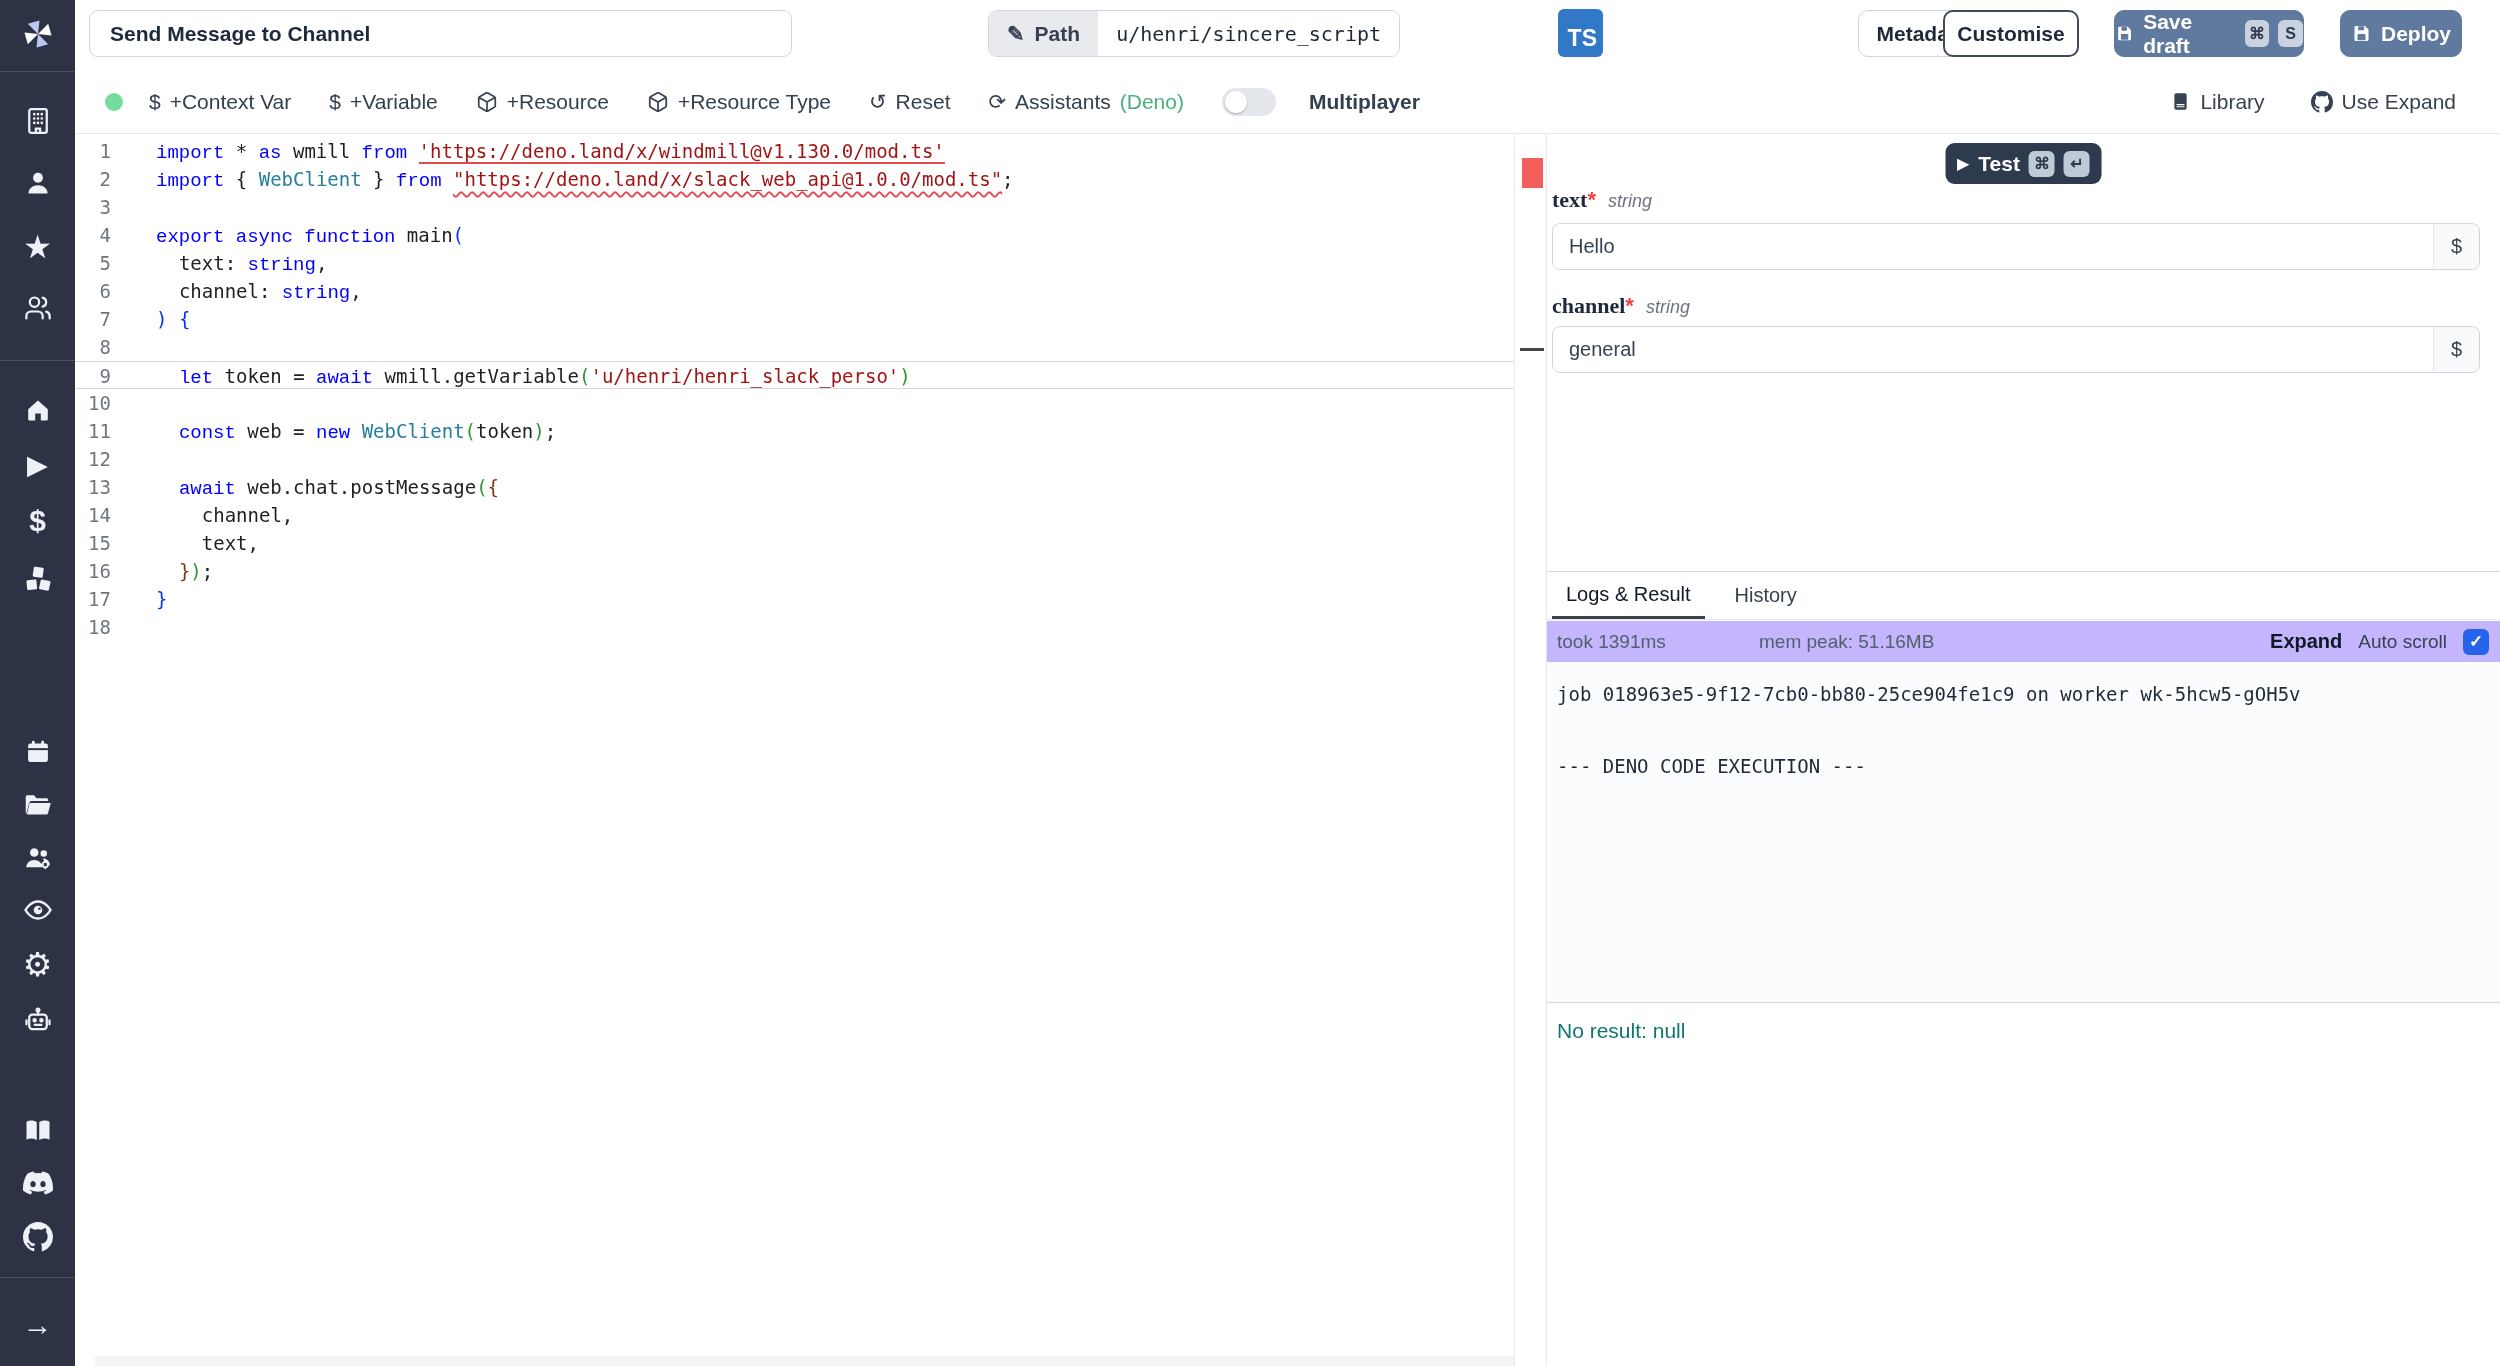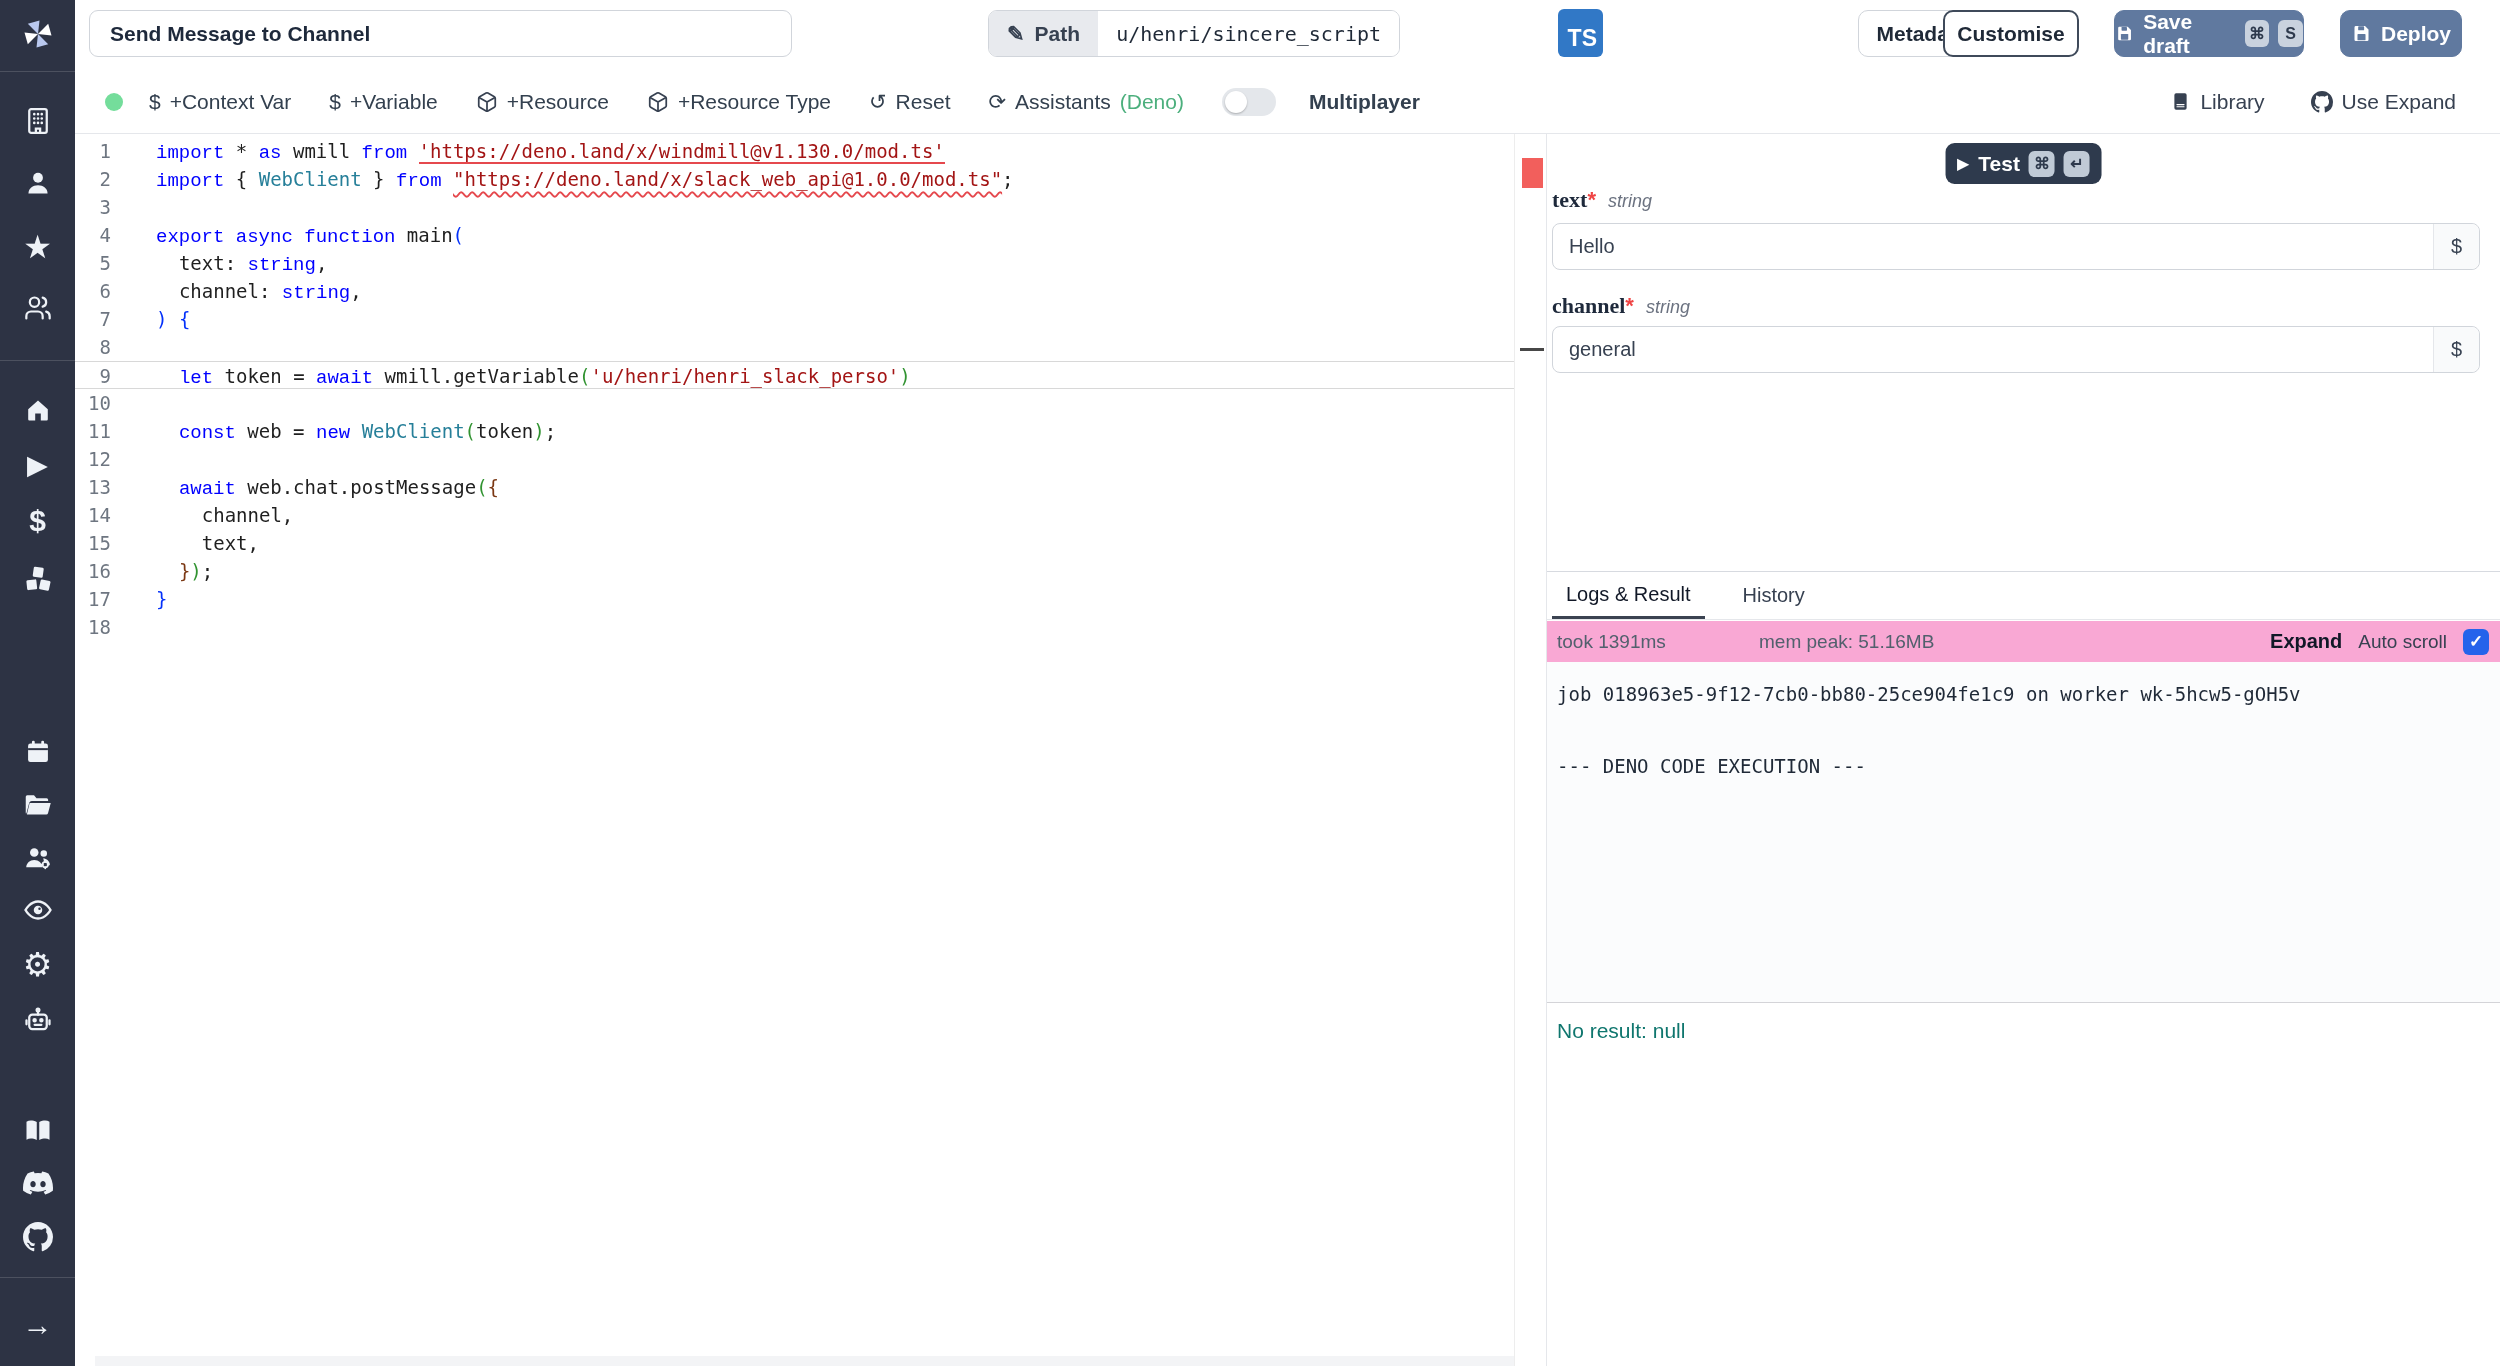--- a/index.html
+++ b/index.html
@@ -59,24 +59,24 @@
   #test-btn .play { font-size:16px; } #test-btn .lbl { font-size:21px; font-weight:600; }
   #test-btn .kbd { background:#c0cad6; width:26px; height:26px; }
   .f-label { position:absolute; left:5px; display:flex; align-items:baseline; gap:12px; }
   .f-name { font-size:22px; font-weight:bold; color:#1e293b;font-family:Liberation Serif, serif; }
   .f-req { color:#ef4444; font-size:22px; font-weight:bold; }
   .f-type { font-size:18px; font-style:italic; color:#6b7280; }
   .f-input-wrap { position:absolute; left:5px; width:928px; height:47px; }
   .f-input { width:100%; height:100%; border:1px solid #d1d5db; border-radius:8px; padding:0 60px 0 16px; font-size:20px; color:#374151; font-family:"Liberation Sans",sans-serif; outline:none; }
   .var-btn { position:absolute; right:1px; top:1px; bottom:1px; width:46px; background:#f9fafb; border-left:1px solid #e5e7eb; border-radius:0 8px 8px 0; display:flex; align-items:center; justify-content:center; font-size:20px; color:#374151; cursor:pointer; }
 
-  #tabs { position:absolute; left:0; top:437px; width:954px; height:49px; border-top:1px solid #d7dae0; border-bottom:1px solid #e5e7eb; display:flex; align-items:stretch; padding-left:5px; gap:24px; }
+  #tabs { position:absolute; left:0; top:437px; width:954px; height:49px; border-top:1px solid #d7dae0; border-bottom:1px solid #e5e7eb; display:flex; align-items:stretch; padding-left:5px; gap:16px; }
   .tab { display:flex; align-items:center; padding:0 14px; font-size:20px; color:#374151; cursor:pointer; }
   .tab.active { color:#111827; font-weight:500; border-bottom:3px solid #3b4351; }
-  #stats { position:absolute; left:0; top:487px; width:954px; height:41px; display:flex; align-items:center; font-size:19px; color:#52606d; background:#f9a8d4; }
+  #stats { position:absolute; left:0; top:487px; width:954px; height:41px; display:flex; align-items:center; font-size:19px; color:#52606d; background:#c4b5fd; }
   #stat-took { margin-left:10px; } #stat-mem { position:absolute; left:212px; }
   #stats-right { margin-left:auto; display:flex; align-items:center; gap:16px; margin-right:12px; }
   #expand-lbl { font-size:20px; font-weight:bold; color:#111827; cursor:pointer; }
   #autoscroll-lbl { font-size:19px; color:#374151; }
   #autoscroll-box { width:26px; height:26px; border-radius:6px; background:#2563eb; color:#fff; display:flex; align-items:center; justify-content:center; font-size:17px; font-weight:bold; cursor:pointer; }
   #logbox { position:absolute; left:0; top:528px; width:954px; height:341px; background:#fbfcfd; border-bottom:1px solid #d4d4d8; padding:20px 10px; overflow:hidden; }
   #logbox pre { font-family:"DejaVu Sans Mono",monospace; font-size:19px; line-height:24px; color:#1f2937; }
   #result-line { position:absolute; left:0; top:869px; width:954px; padding:16px 10px; font-size:21px; color:#0f766e; }
 </style>
 </head>

